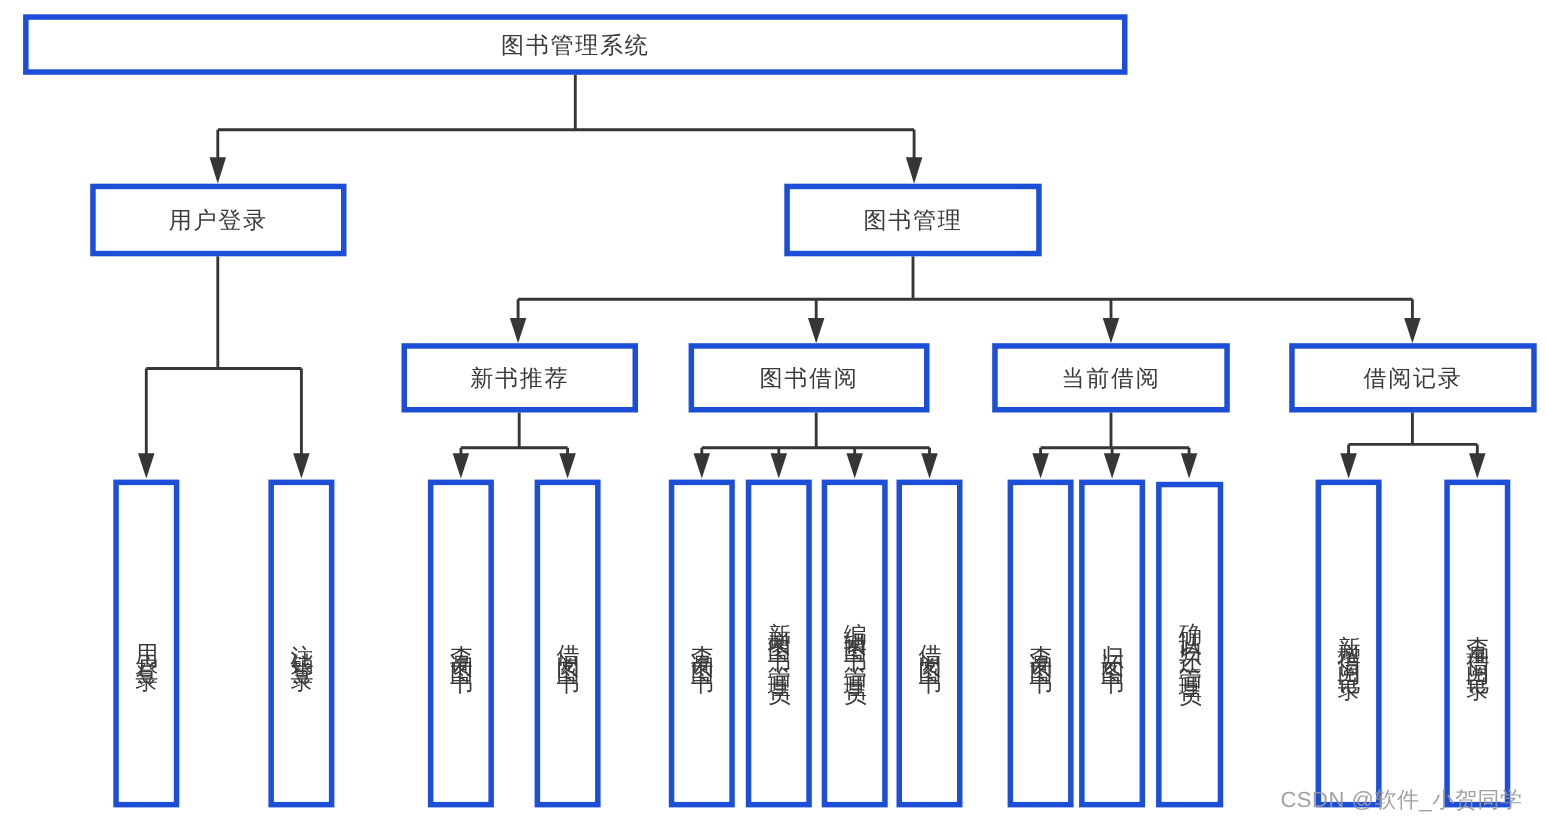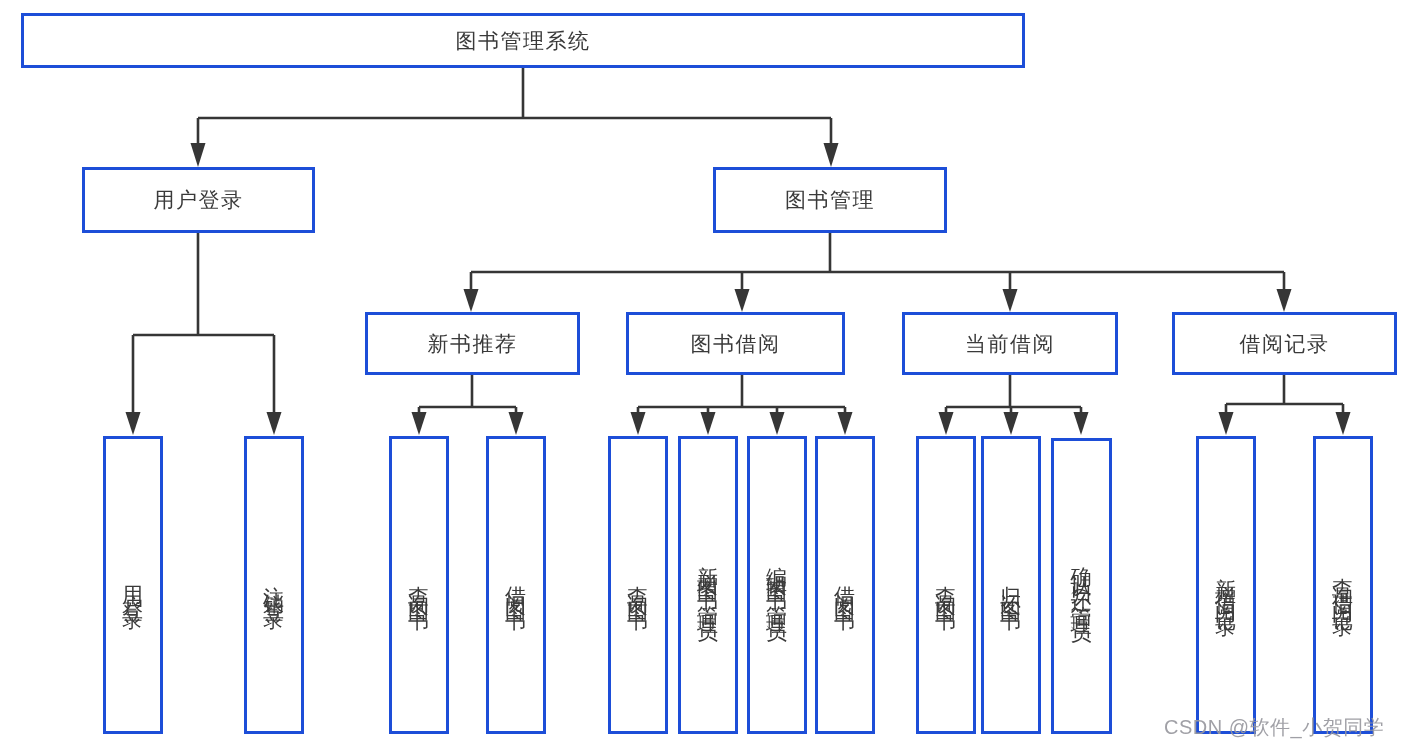--- a/index.html
+++ b/index.html
@@ -17,21 +17,21 @@
   }
   .connectors {
     position: absolute;
     left: 0; top: 0;
     width: 1405px; height: 747px;
     pointer-events: none;
   }
   .node {
     position: absolute;
     background: #ffffff;
-    border: 3px solid #1d4ed8;
+    border: 5px solid #1d4ed8;
     display: flex;
     align-items: center;
     justify-content: center;
     color: #3a3a3a;
   }
   .hbox {
     font-size: 21px;
     letter-spacing: 1.5px;
     white-space: nowrap;
   }

